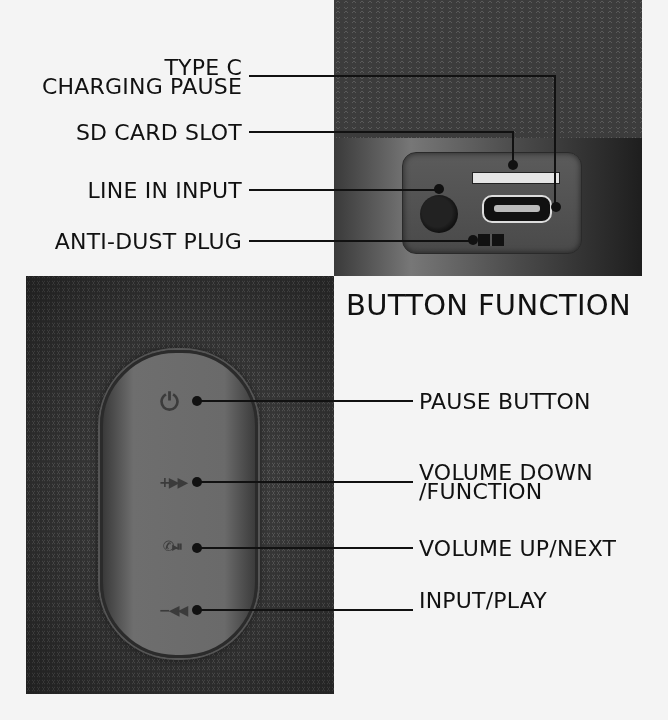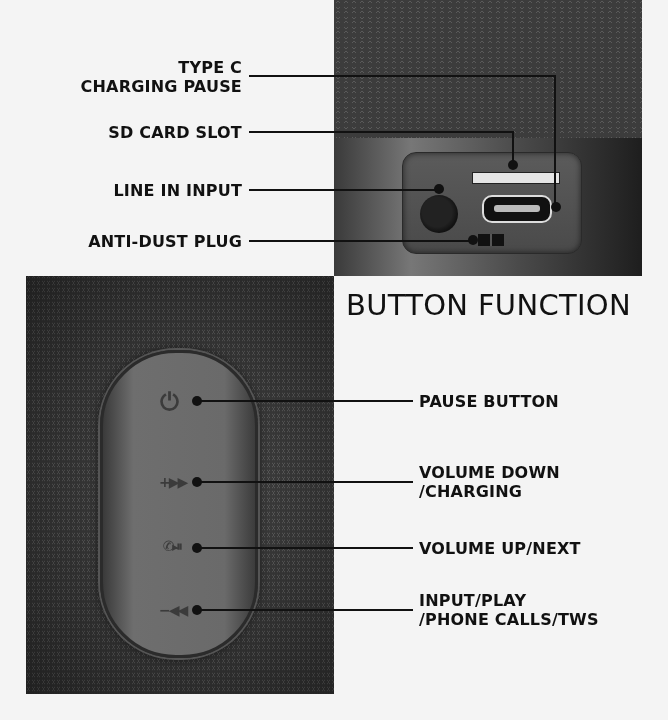--- a/index.html
+++ b/index.html
@@ -1,17 +1,17 @@
 <!DOCTYPE html>
 <html><head>
 <meta charset="utf-8">
 <style>
   html,body{margin:0;padding:0;}
   body{width:668px;height:720px;background:#f4f4f4;position:relative;overflow:hidden;font-family:"DejaVu Sans","Liberation Sans",sans-serif;}
-  .label{position:absolute;color:#111;font-weight:bold;font-size:16px;line-height:19px;letter-spacing:0.2px;}
+  .label{position:absolute;color:#111;font-weight:normal;font-size:22px;line-height:19px;letter-spacing:0.2px;}
   .label.right{text-align:right;}
   .line{position:absolute;height:2px;background:#111;}
   .vline{position:absolute;width:2px;background:#111;}
   .dot{position:absolute;width:10px;height:10px;border-radius:50%;background:#111;}
   
   #port-photo{position:absolute;left:334px;top:0;width:308px;height:276px;overflow:hidden;
     background:linear-gradient(180deg,#3a3a3a 0%,#555 40%,#4b4b4b 100%);}
   #port-photo .mesh{position:absolute;left:0;top:0;width:100%;height:138px;
     background-color:#3c3c3c;
     background-image:radial-gradient(ellipse 3px 5px at 50% 50%, transparent 60%, #5a5a5a 62%, #5a5a5a 80%, transparent 82%);
@@ -83,25 +83,24 @@
 <div class="ctl-icon" style="left:159px;top:602px;font-size:14px;letter-spacing:-2px;">−◀◀</div>
 
 <div class="dot" style="left:192px;top:396px;"></div>
 <div class="line" style="left:197px;top:400px;width:216px;"></div>
 <div class="label" style="left:419px;top:392px;">PAUSE BUTTON</div>
 
 <div class="dot" style="left:192px;top:477px;"></div>
 <div class="line" style="left:197px;top:481px;width:216px;"></div>
 <div class="label" style="left:419px;top:463px;">
   <div>VOLUME DOWN</div>
-  <div>/CHARGING</div>
+  <div>/FUNCTION</div>
 </div>
 
 <div class="dot" style="left:192px;top:543px;"></div>
 <div class="line" style="left:197px;top:547px;width:216px;"></div>
 <div class="label" style="left:419px;top:539px;">VOLUME UP/NEXT</div>
 
 <div class="dot" style="left:192px;top:605px;"></div>
 <div class="line" style="left:197px;top:609px;width:216px;"></div>
 <div class="label" style="left:419px;top:591px;">
   <div>INPUT/PLAY</div>
-  <div>/PHONE CALLS/TWS</div>
 </div>
 
 </body></html>

